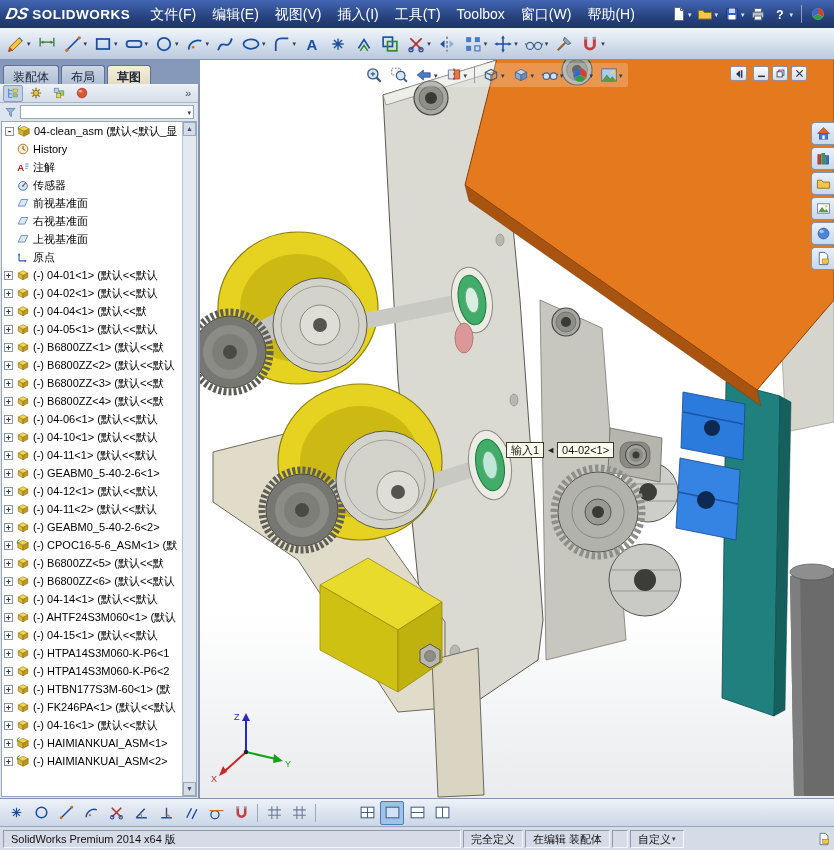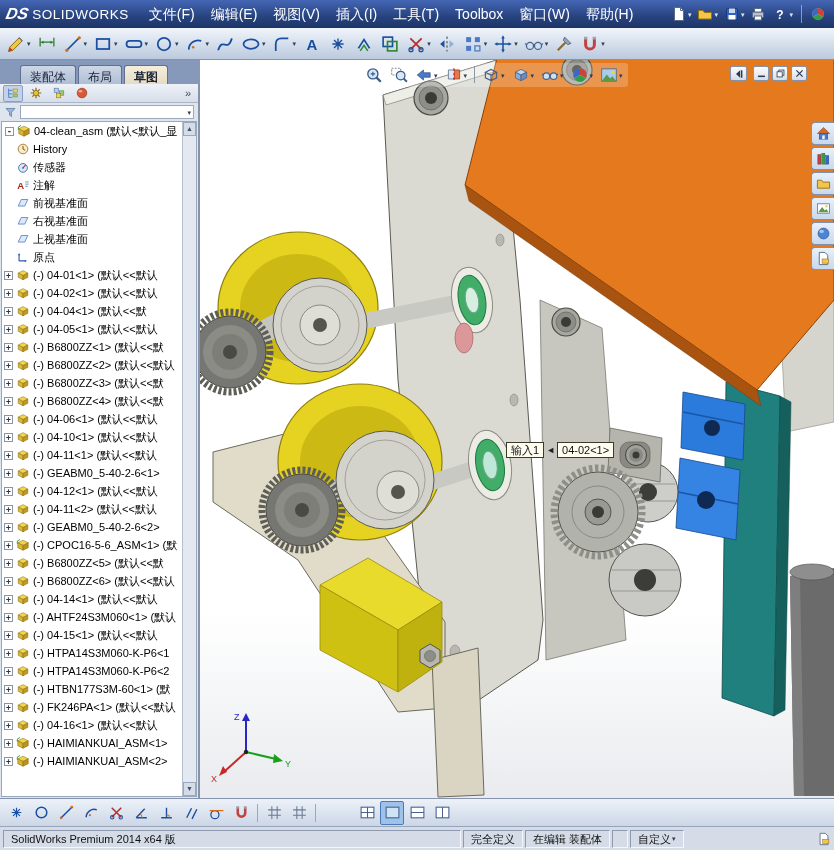--- a/index.html
+++ b/index.html
@@ -6,35 +6,35 @@
 html,body{width:834px;height:850px;overflow:hidden;background:#9aa8c0;position:relative;
   font-family:"Liberation Sans","DejaVu Sans",sans-serif}
 svg{display:block}
 .icn{display:block}
 .dd{font-size:7px;color:#2e3c56;margin-left:1px;line-height:1}
 
 #titlebar{position:absolute;left:0;top:0;width:834px;height:28px;
   background:linear-gradient(#4466b4,#27437f 60%,#1d3668);display:flex;align-items:center;color:#fff}
 .logo{display:flex;align-items:baseline;padding:0 12px 0 6px}
 .logo-mark{font-style:italic;font-weight:bold;font-size:16px;transform:skewX(-12deg);margin-right:4px}
-.logo-text{font-weight:normal;font-size:13.5px;letter-spacing:.5px}
+.logo-text{font-weight:bold;font-size:13.5px;letter-spacing:.5px}
 #menubar{display:flex;height:100%;align-items:center}
 .menu-item{padding:0 8px;font-size:14px;line-height:28px;cursor:default;white-space:nowrap}
 #quickicons{margin-left:auto;display:flex;align-items:center;padding-right:6px;gap:2px}
 .qi{display:flex;align-items:center;height:22px;padding:0 2px;border-radius:2px}
 .qi .dd{color:#dfe6f2}
 .vsep{width:1px;height:18px;background:rgba(255,255,255,.45);margin:0 4px}
 
 #toolbar2{position:absolute;left:0;top:28px;width:834px;height:32px;
   background:linear-gradient(#f1f5fb,#d3ddeb 55%,#bccade);border-bottom:1px solid #8593ad;
   display:flex;align-items:center;padding-left:3px}
 .tbtn{display:flex;align-items:center;height:28px;padding:0 3px;border-radius:2px}
 
 #tabrow{position:absolute;left:0;top:60px;width:200px;height:28px;background:#8799bb;
-  display:flex;align-items:flex-end;padding-left:20px}
+  display:flex;align-items:flex-end;padding-left:3px}
 .ctab{font-size:12px;padding:3px 9px 2px;margin-right:2px;border:1px solid #5f7094;border-bottom:none;
   border-radius:3px 3px 0 0;background:linear-gradient(#cdd7e6,#a9b9d2);color:#1c2436;white-space:nowrap}
 .ctab.active{background:linear-gradient(#f4eedb,#e1d8bf);font-weight:bold}
 
 #leftpanel{position:absolute;left:0;top:84px;width:200px;height:714px;background:#dfe5ef;
   border-right:2px solid #8593ad;display:flex;flex-direction:column}
 #paneltabs{height:19px;display:flex;align-items:center;gap:3px;padding:0 3px;
   background:linear-gradient(#eef2f8,#d6deea);border-bottom:1px solid #aab6c8}
 .ptab{width:20px;height:17px;display:flex;align-items:center;justify-content:center;border-radius:2px}
 .ptab.sel{background:#c3d2e8;border:1px solid #8aa0c0}
@@ -595,30 +595,30 @@
         <div class="trow child">
           <span class="noexp"></span>
           <svg class="icn tico" width="14" height="14">
             <use href="#s-clock"></use>
           </svg>
           <span class="tlabel">History</span>
         </div>
         <div class="trow child">
           <span class="noexp"></span>
           <svg class="icn tico" width="14" height="14">
+            <use href="#s-annot"></use>
+          </svg>
+          <span class="tlabel">注解</span>
+        </div>
+        <div class="trow child">
+          <span class="noexp"></span>
+          <svg class="icn tico" width="14" height="14">
             <use href="#s-sensor"></use>
           </svg>
           <span class="tlabel">传感器</span>
-        </div>
-        <div class="trow child">
-          <span class="noexp"></span>
-          <svg class="icn tico" width="14" height="14">
-            <use href="#s-annot"></use>
-          </svg>
-          <span class="tlabel">注解</span>
         </div>
         <div class="trow child">
           <span class="noexp"></span>
           <svg class="icn tico" width="14" height="14">
             <use href="#s-plane"></use>
           </svg>
           <span class="tlabel">前视基准面</span>
         </div>
         <div class="trow child">
           <span class="noexp"></span>

